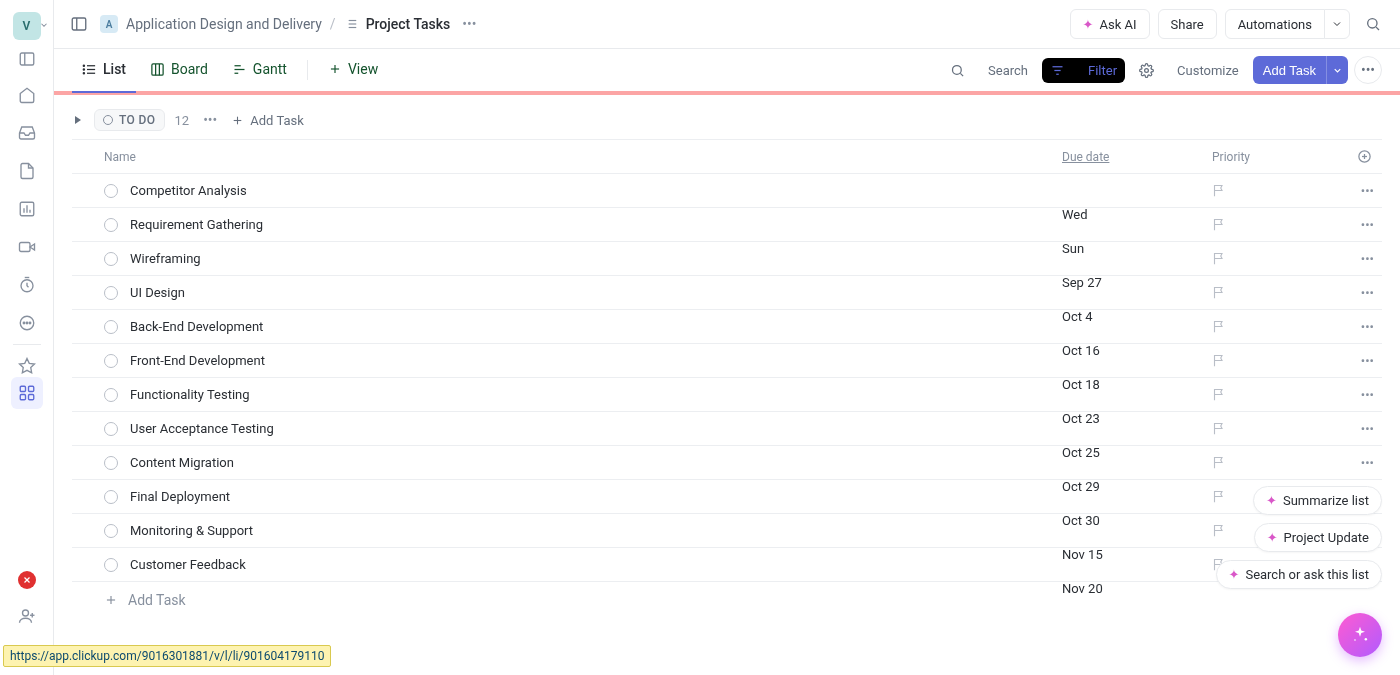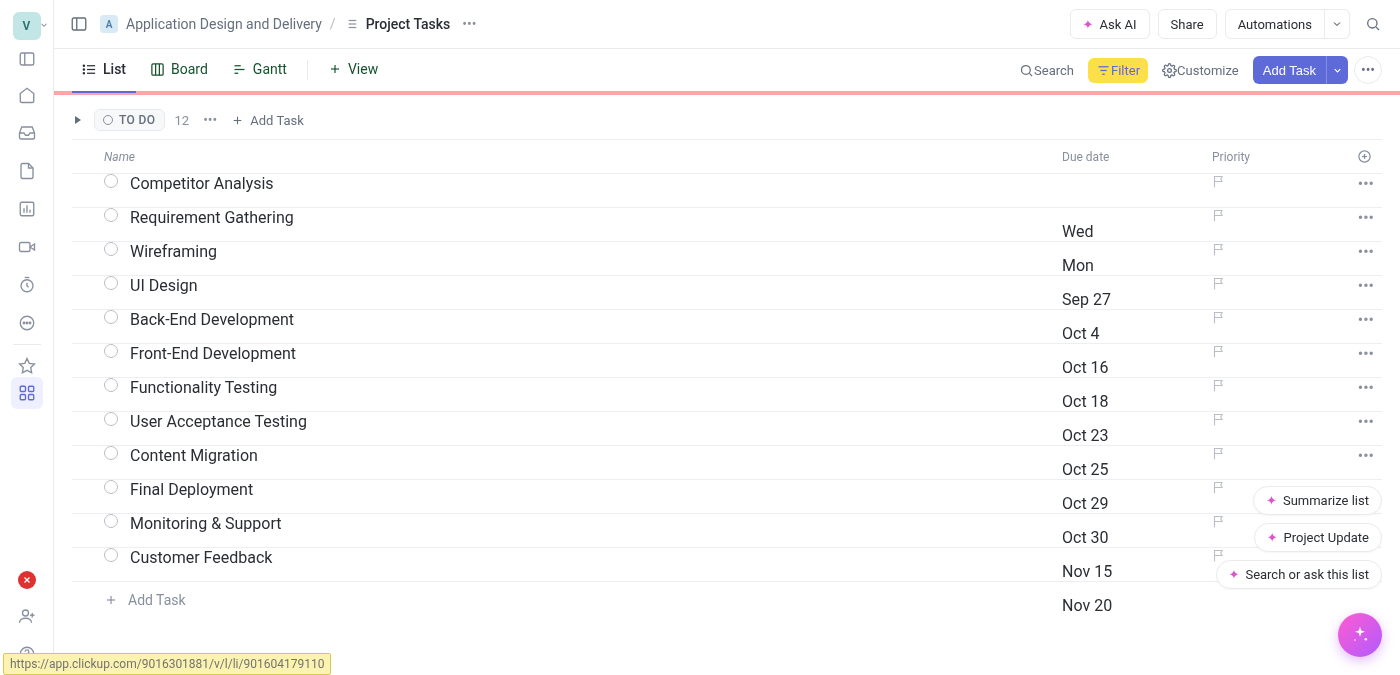--- a/index.html
+++ b/index.html
@@ -30,56 +30,56 @@
 .btn-split { border-left:1px solid #e8eaed; padding:0 6px; margin-left:-1px; border-radius:0 6px 6px 0;}
 .top-search { width:30px; justify-content:center; padding:0; border:none;}
 .sparkle { color:#d957c8;}
 
 
 .viewbar { height:46px; border-bottom:4px solid #fca5a5; display:flex; align-items:center; padding:0 18px; gap:4px;}
 .vtab { display:flex; align-items:center; gap:6px; padding:0 10px; height:46px; color:#14532d; font-size:14px; cursor:pointer; border-bottom:2px solid transparent;}
 .vtab.active { color:#2a2e34; border-bottom-color:#5d6ad8; font-weight:500;}
 .vsep { width:1px; height:20px; background:#e8eaed; margin:0 6px;}
 .view-right { margin-left:auto; display:flex; align-items:center; gap:6px;}
-.tool { display:flex; align-items:center; gap:0; padding:5px 8px; color:#656f7d; font-size:13px; cursor:pointer; border-radius:6px;}
-.tool.filteract { background:#fde047; color:#5d6ad8;justify-content:flex-end;}
+.tool { display:flex; align-items:center; gap:23px; padding:5px 8px; color:#656f7d; font-size:13px; cursor:pointer; border-radius:6px;}
+.tool.filteract { background:#000000; color:#5d6ad8;justify-content:flex-end;}
 .btn-primary { background:#5d6ad8; color:#fff; border:none; height:28px; padding:0 10px; border-radius:6px 0 0 6px; font-size:13px; display:flex; align-items:center;}
 .btn-primary-chev { background:#5d6ad8; color:#fff; border:none; height:28px; width:22px; border-radius:0 6px 6px 0; display:flex; align-items:center; justify-content:center; border-left:1px solid rgba(255,255,255,0.25);}
 .circle-btn { width:28px; height:28px; border:1px solid #e8eaed; border-radius:50%; display:flex; align-items:center; justify-content:center; color:#656f7d; cursor:pointer;}
 
 
 .content { flex:1; overflow:auto; padding:14px 18px 60px;}
 .group-head { display:flex; align-items:center; gap:10px; margin-bottom:8px;}
 .caret { color:#656f7d; cursor:pointer;}
 .status-pill { display:flex; align-items:center; gap:6px; border:1px solid #e8eaed; background:#f7f8f9; border-radius:6px; padding:3px 8px; font-size:12px; letter-spacing:.4px; color:#656f7d; font-weight:500;}
 .status-circ { width:10px; height:10px; border:1.6px solid #87909e; border-radius:50%;}
 .count { color:#87909e; font-size:13px;}
 .dots { color:#87909e; cursor:pointer; padding:0 4px;}
 .addtask-inline { display:flex; align-items:center; gap:6px; color:#656f7d; font-size:13px; cursor:pointer;}
 
 .grid { border-top:1px solid #eceef1;}
 .colhead { display:flex; align-items:center; height:34px; font-size:12px; color:#87909e; border-bottom:1px solid #eceef1; padding-left:32px;}
-.col-name { flex:1;font-style:italic;}
-.col-due { width:150px;}
+.col-name { flex:1;}
+.col-due { width:150px;text-decoration:underline;}
 .col-pri { width:130px;}
 .col-add { width:40px; display:flex; justify-content:flex-end; padding-right:10px; cursor:pointer;}
-.row { display:flex; align-items:flex-start; height:34px; border-bottom:1px solid #eceef1; padding-left:32px; font-size:16px;}
+.row { display:flex; align-items:center; height:34px; border-bottom:1px solid #eceef1; padding-left:32px; font-size:13px;}
 .row .circ { width:14px; height:14px; border:1.5px solid #b9bec7; border-radius:50%; margin-right:12px;}
 .row .name { flex:1; color:#2a2e34;}
 .row .due { width:150px; color:#2a2e34;margin-top:48px;}
 .row .pri { width:130px; color:#b9bec7;}
 .row .more { width:40px; display:flex; justify-content:flex-end; padding-right:8px; color:#87909e; cursor:pointer;}
 .row-add { display:flex; align-items:center; height:36px; padding-left:32px; color:#87909e; font-size:14px; gap:10px; cursor:pointer;}
 
 
 .float-pills { position:absolute; right:18px; bottom:86px; display:flex; flex-direction:column; gap:8px; align-items:flex-end;}
 .pill { background:#fff; border:1px solid #e8eaed; border-radius:18px; padding:6px 12px; font-size:13px; display:flex; align-items:center; gap:6px; box-shadow:0 1px 2px rgba(0,0,0,.04); cursor:pointer;}
 .fab { position:absolute; right:18px; bottom:18px; width:44px; height:44px; border-radius:50%; background:linear-gradient(135deg,#ff5bd1,#b15bff); display:flex; align-items:center; justify-content:center; color:#fff; box-shadow:0 4px 12px rgba(191,91,255,.4); cursor:pointer;}
 
-.url-tip { position:absolute; left:3px; bottom:0; background:#fdf3b0; border:1px solid #d9c94f; font-size:12px; padding:3px 6px; color:#737373; border-radius:2px;}
+.url-tip { position:absolute; left:3px; bottom:8px; background:#fdf3b0; border:1px solid #d9c94f; font-size:12px; padding:3px 6px; color:#0c4a6e; border-radius:2px;}
 svg { display:block;}
 </style>
 </head>
 <body>
 
 <div class="app">
 
   <div class="rail">
     <div class="avatar">
       <span>V</span>
@@ -350,21 +350,21 @@
               <span class="pri">
                 <svg width="15" height="15" viewBox="0 0 24 24" fill="none" stroke="currentColor" stroke-width="1.8">
                   <path d="M4 21V4h12l-2 4 2 4H4"></path>
                 </svg>
               </span>
               <span class="more">•••</span>
             </div>
             <div class="row">
               <span class="circ"></span>
               <span class="name">Requirement Gathering</span>
-              <span class="due">Mon</span>
+              <span class="due">Sun</span>
               <span class="pri">
                 <svg width="15" height="15" viewBox="0 0 24 24" fill="none" stroke="currentColor" stroke-width="1.8">
                   <path d="M4 21V4h12l-2 4 2 4H4"></path>
                 </svg>
               </span>
               <span class="more">•••</span>
             </div>
             <div class="row">
               <span class="circ"></span>
               <span class="name">Wireframing</span>

